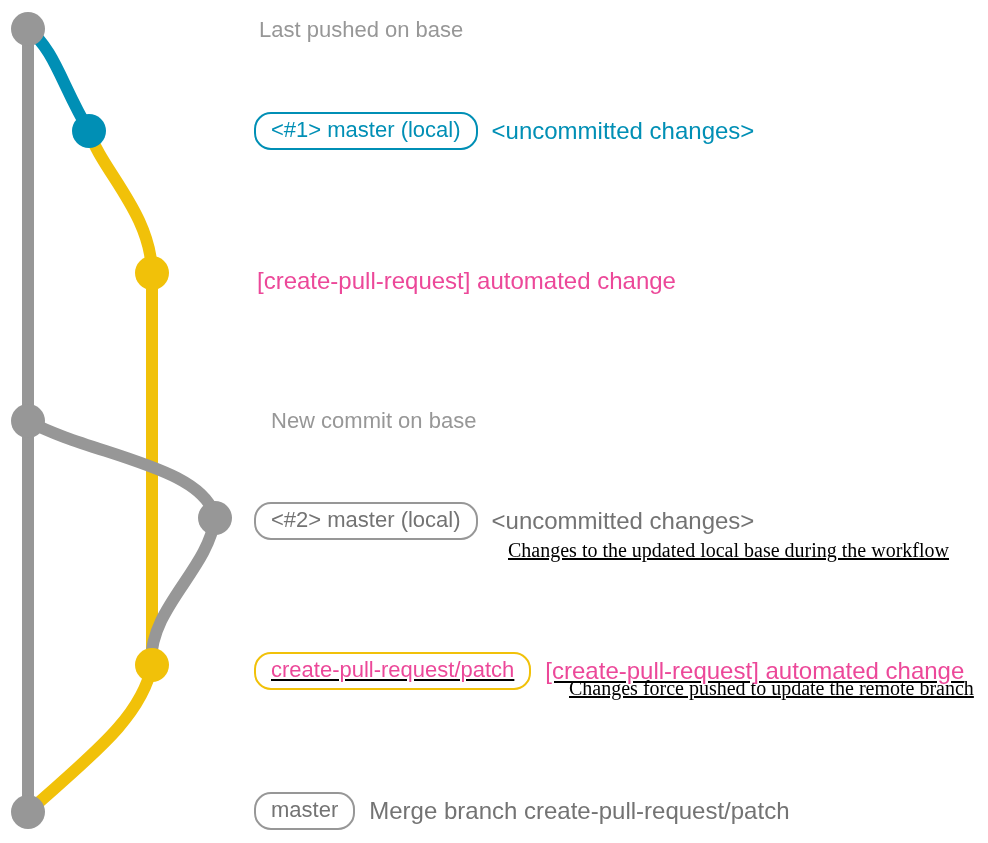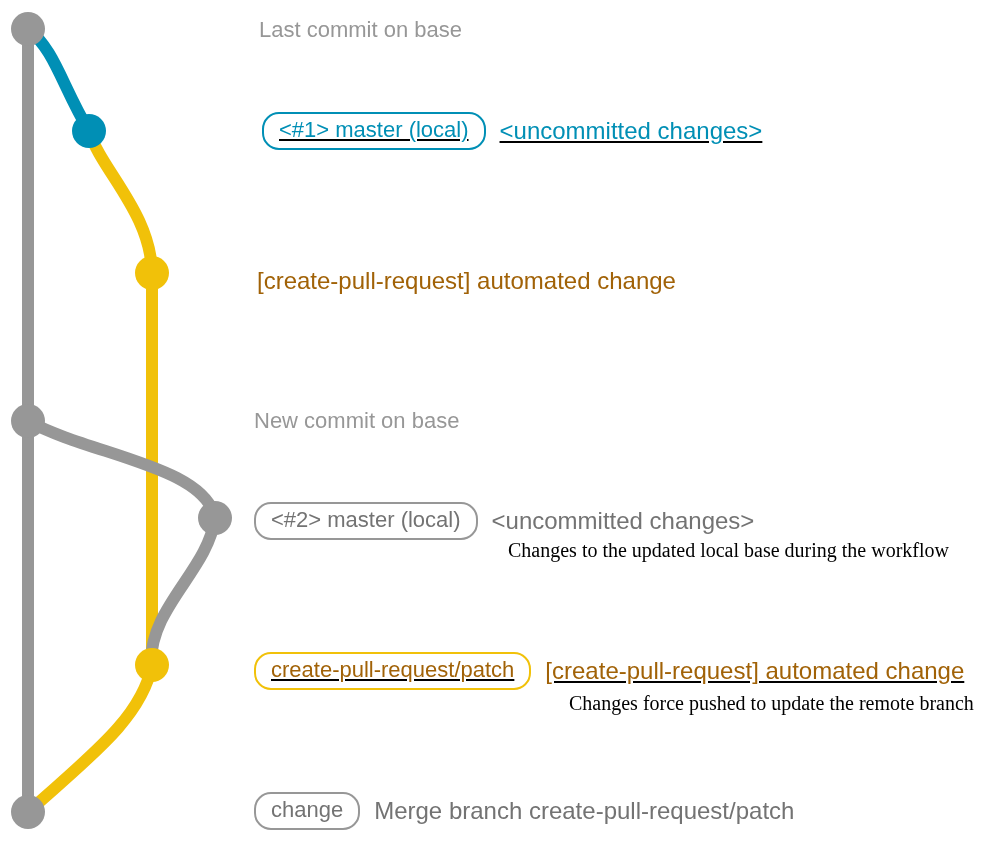--- a/index.html
+++ b/index.html
@@ -38,21 +38,21 @@
     white-space: nowrap;
   }
   .heading.first { margin-left: 0; }
   .plain-label {
     font-size: 22px;
     line-height: 26px;
     color: #979797;
     white-space: nowrap;
   }
   .blue   { color: #008fb5; border-color: #008fb5; }
-  .yellow { color: #a16207; border-color: #f1c109; margin-top: 12px; }
+  .yellow { color: #ec4899; border-color: #f1c109; margin-top: 12px; }
   .gray   { color: #737373; border-color: #979797; }
   .desc {
     position: absolute;
     font-family: "Liberation Serif", "DejaVu Serif", serif;
     font-size: 20px;
     line-height: 23px;
     color: #000000;
     white-space: nowrap;
   }
 </style>
@@ -76,46 +76,46 @@
     <circle cx="28" cy="29" r="17" fill="#979797"></circle>
     <circle cx="89" cy="131" r="17" fill="#008fb5"></circle>
     <circle cx="152" cy="273" r="17" fill="#f1c109"></circle>
     <circle cx="28" cy="421" r="17" fill="#979797"></circle>
     <circle cx="215" cy="518" r="17" fill="#979797"></circle>
     <circle cx="152" cy="665" r="17" fill="#f1c109"></circle>
     <circle cx="28" cy="812" r="17" fill="#979797"></circle>
   </svg>
 
   <div class="row" style="left:259px; top:11px;">
-    <span class="plain-label">Last commit on base</span>
+    <span class="plain-label">Last pushed on base</span>
   </div>
 
-  <div class="row" style="left:262px; top:112px;text-decoration:underline;">
+  <div class="row" style="left:254px; top:112px;">
     <span class="badge blue">&lt;#1&gt; master (local)</span>
     <span class="heading blue">&lt;uncommitted changes&gt;</span>
   </div>
 
   <div class="row" style="left:257px; top:256px;">
     <span class="heading yellow first">[create-pull-request] automated change</span>
   </div>
 
-  <div class="row" style="left:254px; top:402px;align-items:center;">
+  <div class="row" style="left:271px; top:402px;align-items:center;">
     <span class="plain-label">New commit on base</span>
   </div>
 
   <div class="row" style="left:254px; top:502px;">
     <span class="badge gray">&lt;#2&gt; master (local)</span>
     <span class="heading gray">&lt;uncommitted changes&gt;</span>
   </div>
-  <div class="desc" style="left:508px; top:539px;">Changes to the updated local base during the workflow</div>
+  <div class="desc" style="left:508px; top:539px;text-decoration:underline;">Changes to the updated local base during the workflow</div>
 
   <div class="row" style="left:254px; top:646px;text-decoration:underline;">
     <span class="badge yellow">create-pull-request/patch</span>
     <span class="heading yellow">[create-pull-request] automated change</span>
   </div>
-  <div class="desc" style="left:569px; top:692px;">Changes force pushed to update the remote branch</div>
+  <div class="desc" style="left:569px; top:677px;text-decoration:underline;">Changes force pushed to update the remote branch</div>
 
   <div class="row" style="left:254px; top:792px;">
-    <span class="badge gray">change</span>
+    <span class="badge gray">master</span>
     <span class="heading gray">Merge branch create-pull-request/patch</span>
   </div>
 
 </div>
 
 </body></html>

